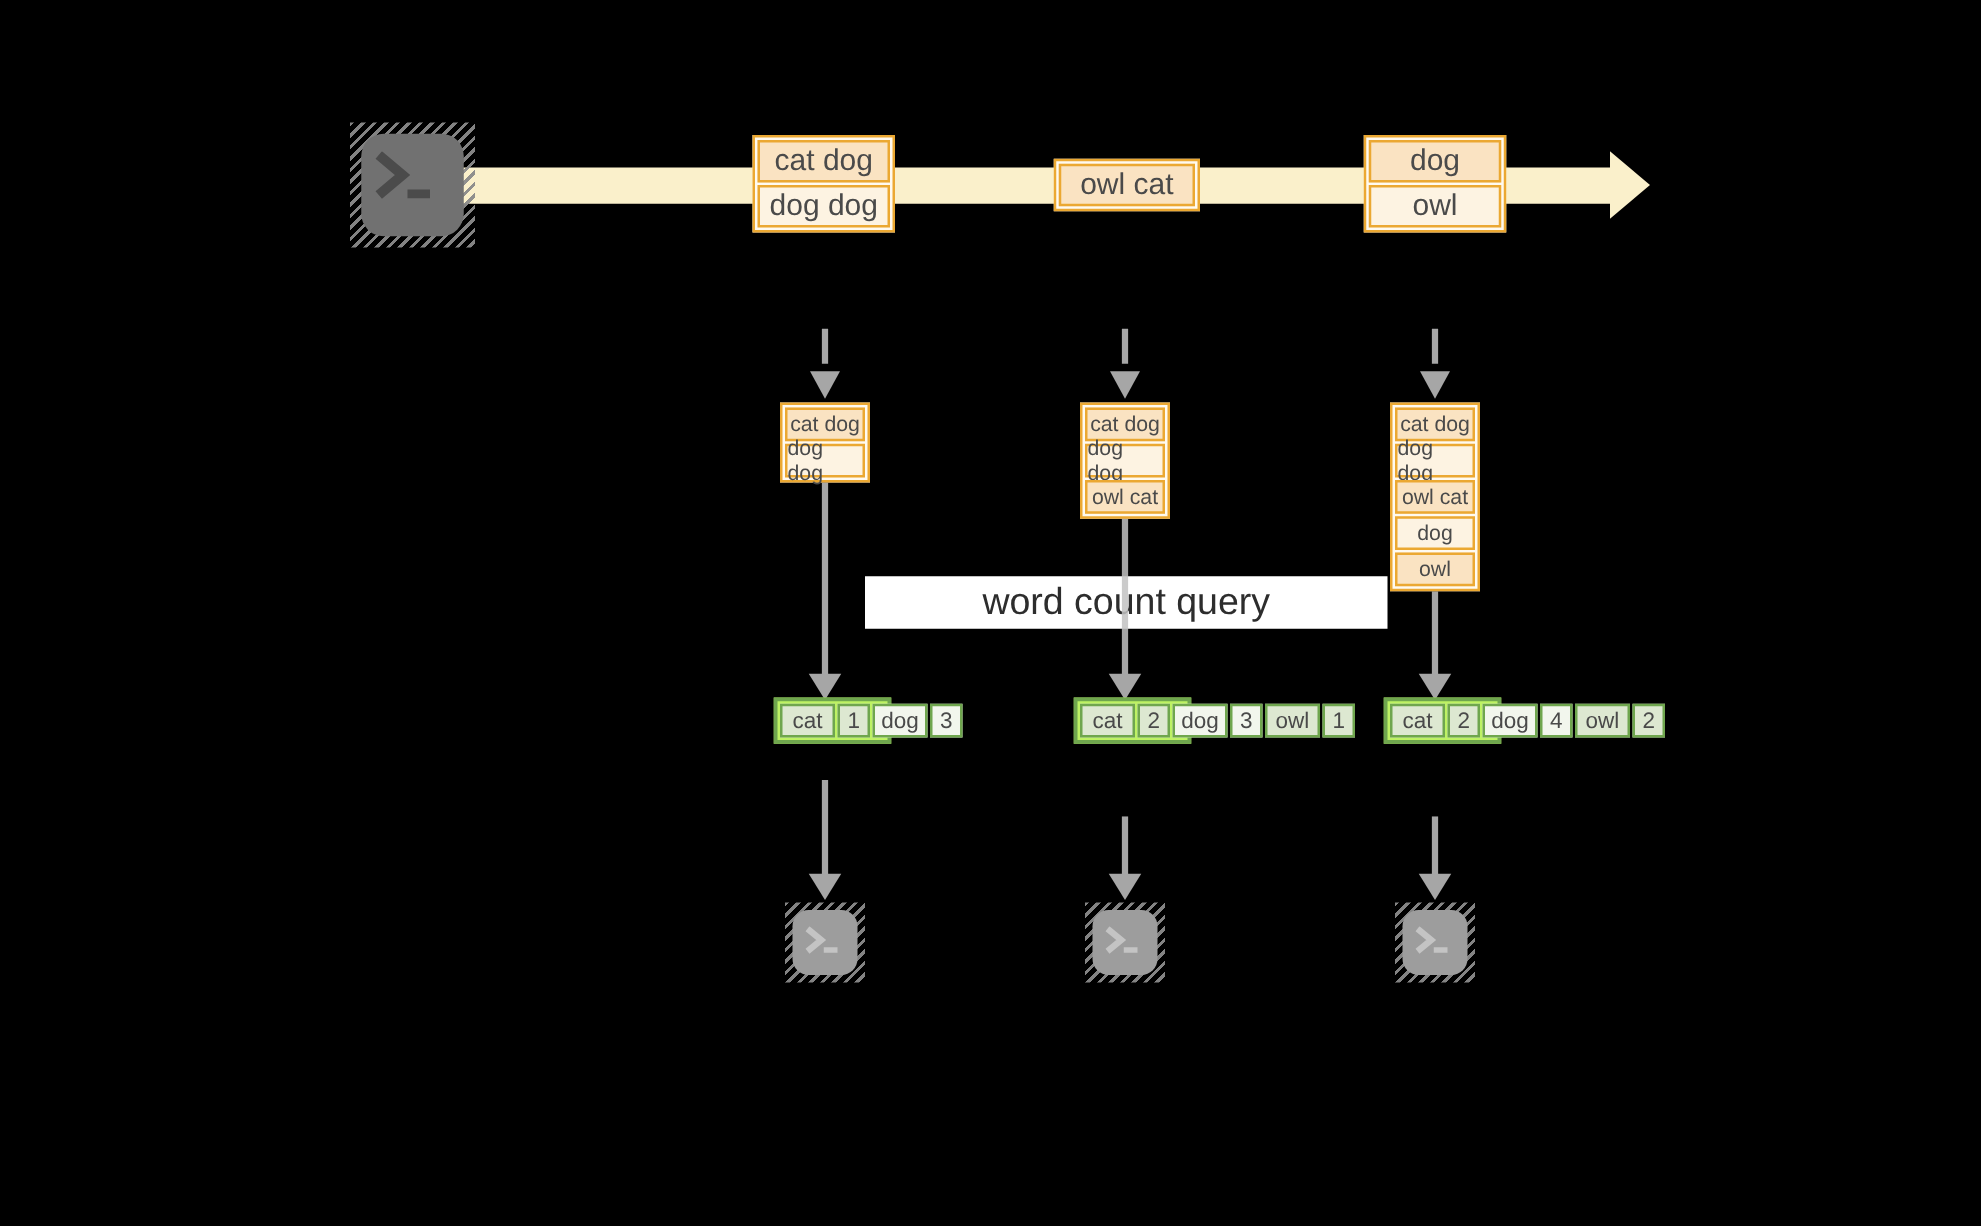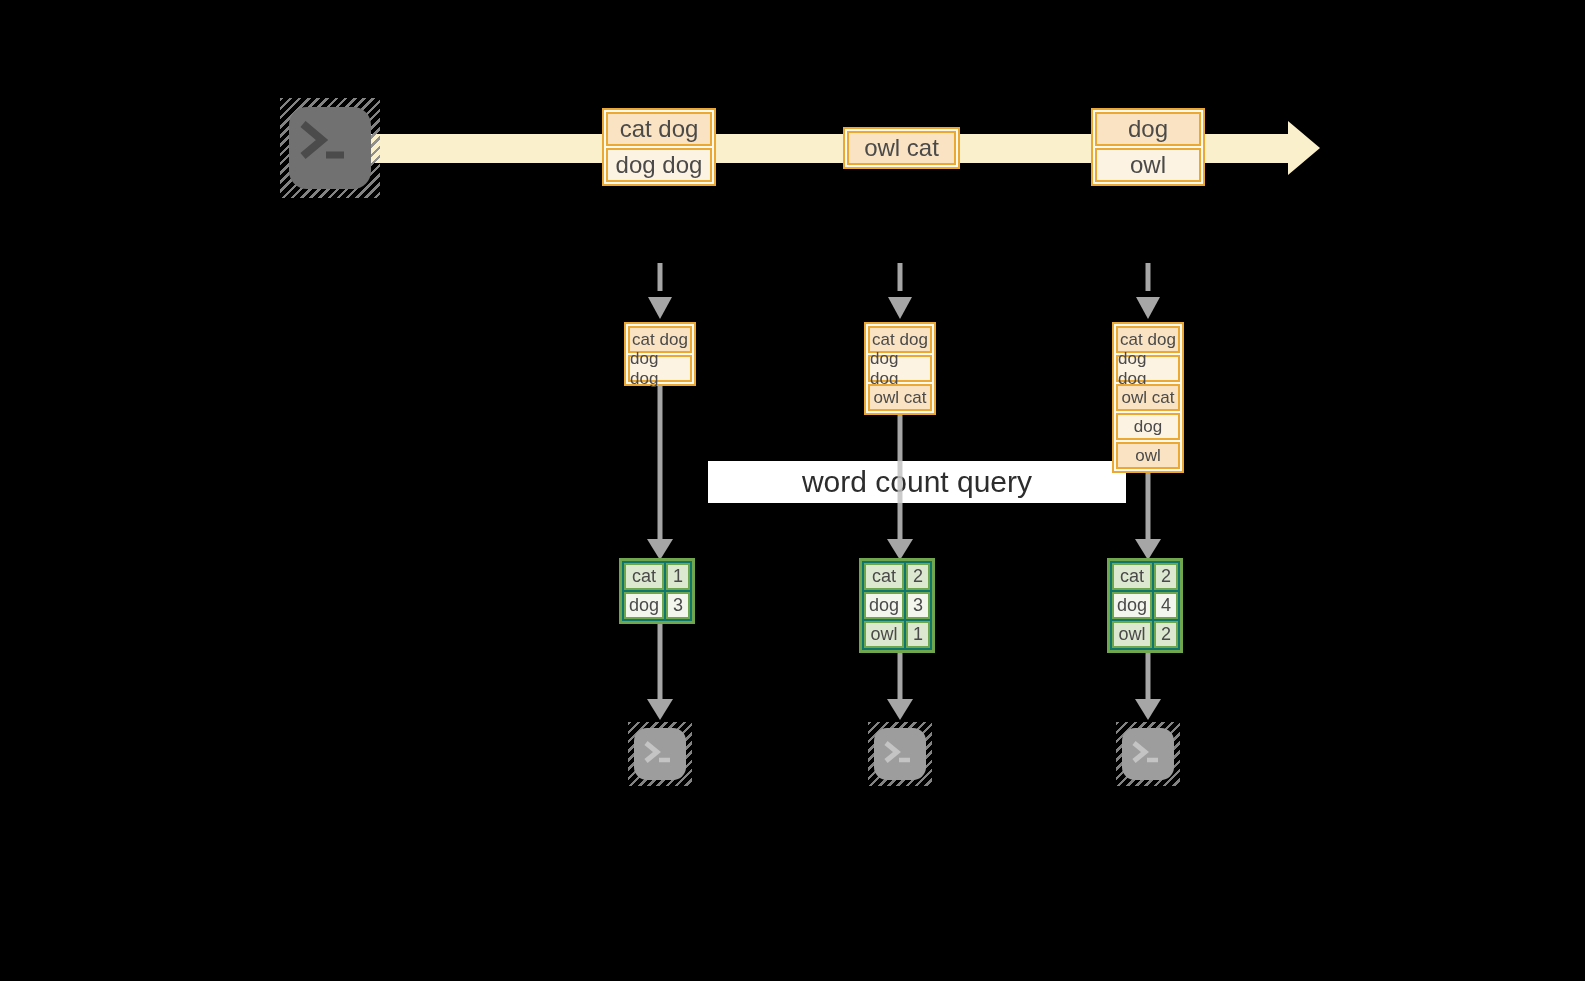--- a/index.html
+++ b/index.html
@@ -47,26 +47,26 @@
   .stack{z-index:5;border:2px solid var(--box-border);background:#fffaf0;
         display:flex;flex-direction:column;gap:2px;padding:2px;box-sizing:border-box;width:72px;}
   .stack .ocell{border:2px solid var(--box-border);box-sizing:border-box;height:27px;
         display:flex;align-items:center;justify-content:center;
         font-size:17px;color:var(--cell-text);}
   .stack .ocell:nth-child(odd){background:var(--box-fill-dark);}
   .stack .ocell:nth-child(even){background:var(--box-fill-light);}
   .stack-1{left:624px;top:322px;} .stack-2{left:864px;top:322px;} .stack-3{left:1112px;top:322px;}
 
   
-  .query-label{left:708px;top:461px;width:418px;height:42px;background:var(--label-bg);z-index:3;
+  .query-label{left:692px;top:461px;width:418px;height:42px;background:var(--label-bg);z-index:3;
     display:flex;align-items:center;justify-content:center;font-size:30px;color:var(--label-text);}
 
   
-  .gtable{z-index:5;border:3px solid var(--table-border);background:#0f766e;
-        display:flex;flex-direction:column;gap:2px;padding:2px;box-sizing:border-box;width:76px;}
+  .gtable{z-index:5;border:3px solid var(--table-border);background:#bef264;
+        display:flex;flex-direction:row;gap:2px;padding:2px;box-sizing:border-box;width:94px;}
   .grow{display:flex;gap:2px;}
   .gcell{border:2px solid var(--table-border);box-sizing:border-box;height:27px;
         display:flex;align-items:center;justify-content:center;
         font-size:18px;color:var(--cell-text);}
   .gcell.word{width:44px;} .gcell.num{width:26px;}
   .grow:nth-child(odd) .gcell{background:var(--table-fill-dark);}
   .grow:nth-child(even) .gcell{background:var(--table-fill-light);}
   .gtable-1{left:619px;top:558px;} .gtable-2{left:859px;top:558px;} .gtable-3{left:1107px;top:558px;}
 
   

